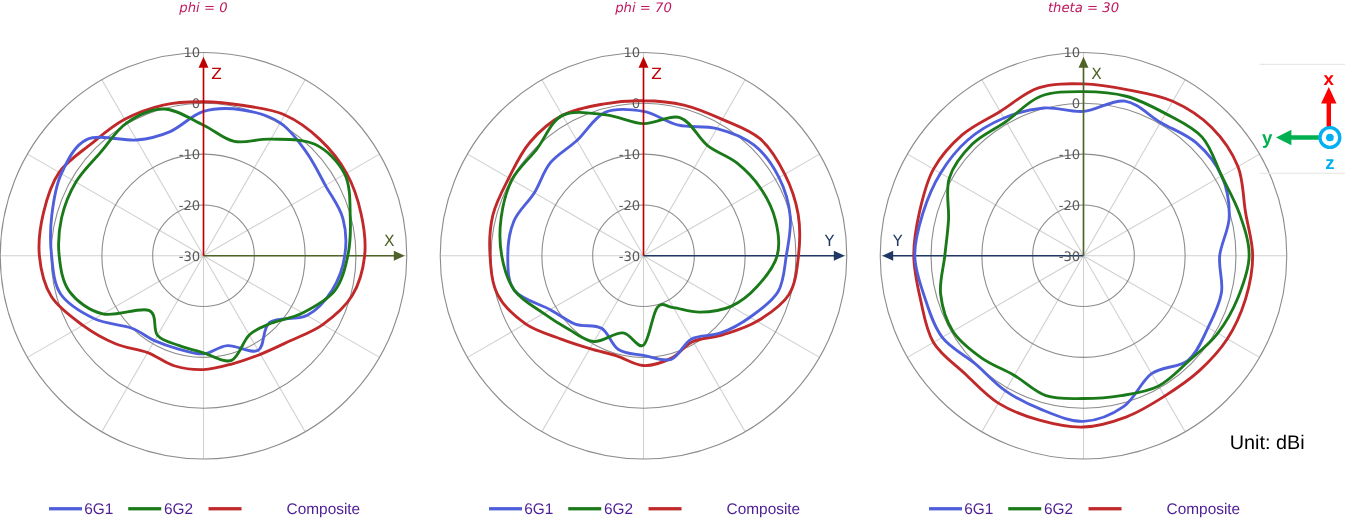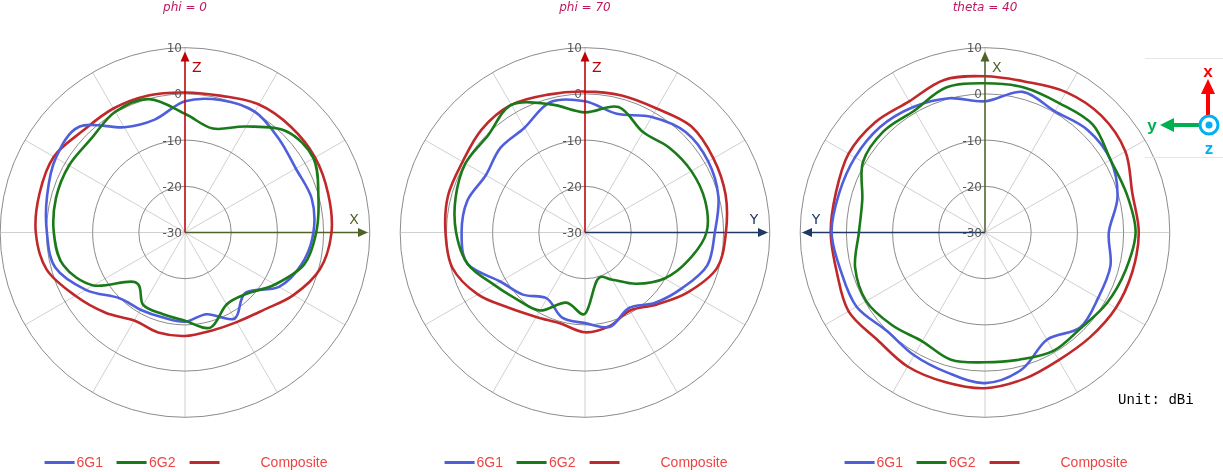--- a/index.html
+++ b/index.html
@@ -3,25 +3,25 @@
 <meta charset="utf-8">
 <style>
   html, body { margin: 0; padding: 0; background: #ffffff; }
   body { width: 1223px; height: 472px; position: relative; overflow: hidden;
          font-family: "Liberation Sans", "DejaVu Sans", sans-serif; }
   .chart-title { position: absolute; top: 0px; font-style: italic; font-size: 12px;
                  color: #be185d; transform: translateX(-50%); white-space: nowrap;
                  font-family: "DejaVu Sans", sans-serif; }
   #plots { position: absolute; left: 0; top: 0; }
   .legend { position: absolute; top: 454px; display: flex; align-items: flex-end;
-            font-size: 14px; color: #ef4444; transform: translateX(-50%); white-space: nowrap; }
+            font-size: 14px; color: #4c1d95; transform: translateX(-50%); white-space: nowrap; }
   .legend-item { display: flex; align-items: center; margin-right: 14px; }
   .legend-item:last-child { margin-right: 0; gap: 39px; }
   .legend-swatch { width: 30px; height: 3px; margin-right: 2px; }
-  .unit-label { position: absolute; left: 1118px; top: 392px; font-size: 14px; color: #000; font-family: Liberation Mono, monospace; }
+  .unit-label { position: absolute; left: 1118px; top: 392px; font-size: 18px; color: #000; }
   .axis-icon { position: absolute; left: 1145px; top: 58px; width: 78px; height: 98px;
                border-top: 1px solid #e6e6e6; border-bottom: 1px solid #e6e6e6; }
 </style>
 </head>
 <body>
 
 <svg id="plots" width="1223" height="472" xmlns="http://www.w3.org/2000/svg">
     <g>
       <line x1="185" y1="232.5" x2="185" y2="47.69999999999999" stroke="#d0d0d0" stroke-width="1"></line>
       <line x1="185" y1="232.5" x2="277.4" y2="72.45850538063573" stroke="#d0d0d0" stroke-width="1"></line>
@@ -115,21 +115,21 @@
       <path d="M985.0,101.3 C997.3,100.3 1011.0,90.3 1022.7,91.9 C1034.3,93.6 1044.2,104.9 1055.0,111.3 C1065.8,117.6 1078.3,121.8 1087.6,129.9 C1096.9,138.0 1105.6,148.8 1110.6,160.0 C1115.6,171.1 1117.8,184.9 1117.5,197.0 C1117.2,209.1 1110.0,221.0 1108.8,232.5 C1107.6,244.0 1112.2,255.2 1110.4,266.1 C1108.6,277.0 1103.3,287.6 1098.2,297.9 C1093.2,308.1 1088.6,320.6 1080.1,327.6 C1071.5,334.5 1056.6,332.7 1046.9,339.7 C1037.2,346.7 1032.0,362.3 1021.7,369.5 C1011.4,376.7 997.4,382.6 985.0,383.1 C972.6,383.6 959.3,377.3 947.5,372.6 C935.6,368.0 924.2,362.3 914.1,355.3 C904.0,348.4 896.3,338.9 886.7,330.8 C877.1,322.7 864.2,316.6 856.6,306.7 C848.9,296.7 845.0,283.5 840.9,271.1 C836.7,258.8 831.9,245.5 831.6,232.5 C831.3,219.5 835.2,205.9 839.1,193.4 C843.0,180.9 848.2,168.4 855.0,157.4 C861.8,146.4 870.2,135.7 879.8,127.3 C889.4,118.9 901.2,112.1 912.7,107.3 C924.2,102.4 937.0,99.2 949.0,98.2 C961.1,97.2 972.7,102.3 985.0,101.3" fill="none" stroke="#4f5fdc" stroke-width="2.6" stroke-linejoin="round"></path>
       <path d="M985.0,83.3 C998.0,83.3 1011.4,84.1 1023.9,87.5 C1036.3,90.8 1048.1,97.1 1059.6,103.3 C1071.1,109.5 1084.3,115.2 1092.8,124.7 C1101.3,134.1 1104.9,148.3 1110.6,160.0 C1116.3,171.6 1122.7,182.4 1126.9,194.5 C1131.1,206.6 1135.8,219.9 1135.6,232.5 C1135.4,245.1 1130.3,258.4 1125.6,270.2 C1120.8,281.9 1114.5,293.3 1107.0,303.0 C1099.6,312.6 1089.7,320.2 1080.7,328.2 C1071.8,336.2 1063.6,345.7 1053.4,350.9 C1043.1,356.2 1030.5,357.8 1019.1,359.7 C1007.7,361.6 996.4,362.3 985.0,362.3 C973.6,362.3 961.4,363.2 950.9,359.7 C940.4,356.2 932.0,347.1 922.2,341.3 C912.4,335.6 901.6,332.0 892.2,325.3 C882.9,318.6 872.3,310.8 866.2,301.1 C860.0,291.4 856.4,278.7 855.1,267.3 C853.9,255.9 857.7,243.8 858.9,232.5 C860.1,221.2 861.6,211.4 862.3,199.6 C863.0,187.9 859.4,173.4 863.0,162.0 C866.5,150.6 875.1,139.8 883.7,131.2 C892.3,122.6 904.1,117.8 914.5,110.5 C924.9,103.2 934.4,92.0 946.1,87.5 C957.9,82.9 972.0,83.3 985.0,83.3" fill="none" stroke="#1a7a1a" stroke-width="2.6" stroke-linejoin="round"></path>
       <line x1="985" y1="232.5" x2="985" y2="59.5" stroke="#4f6228" stroke-width="1.5"></line>
       <polygon points="985,51.5 980.5,61.5 989.5,61.5" fill="#4f6228"></polygon>
       <text x="992" y="71.5" font-size="14" fill="#4f6228" font-family="DejaVu Sans, sans-serif">X</text>
     </g>
   </svg>
 
 <div class="chart-title" style="left:185px;">phi = 0</div>
 <div class="chart-title" style="left:585px;">phi = 70</div>
-<div class="chart-title" style="left:985px;">theta = 40</div>
+<div class="chart-title" style="left:985px;">theta = 30</div>
 
 <div class="legend" style="left:186px;">
   <div class="legend-item">
       <span class="legend-swatch" style="background:#4f5fdc"></span>
       <span>6G1</span>
     </div>
   <div class="legend-item">
       <span class="legend-swatch" style="background:#1a7a1a"></span>
       <span>6G2</span>
     </div>

